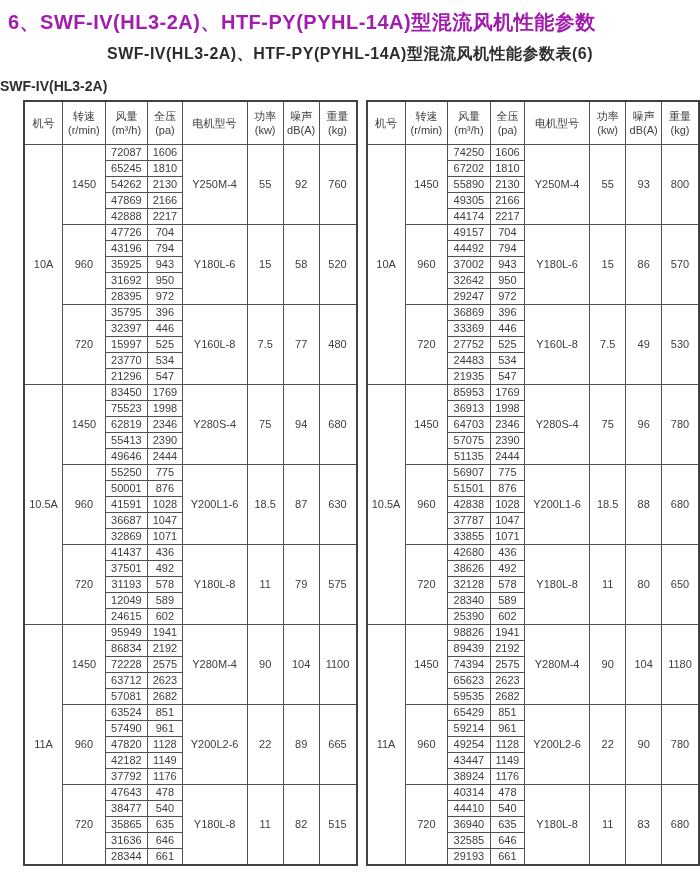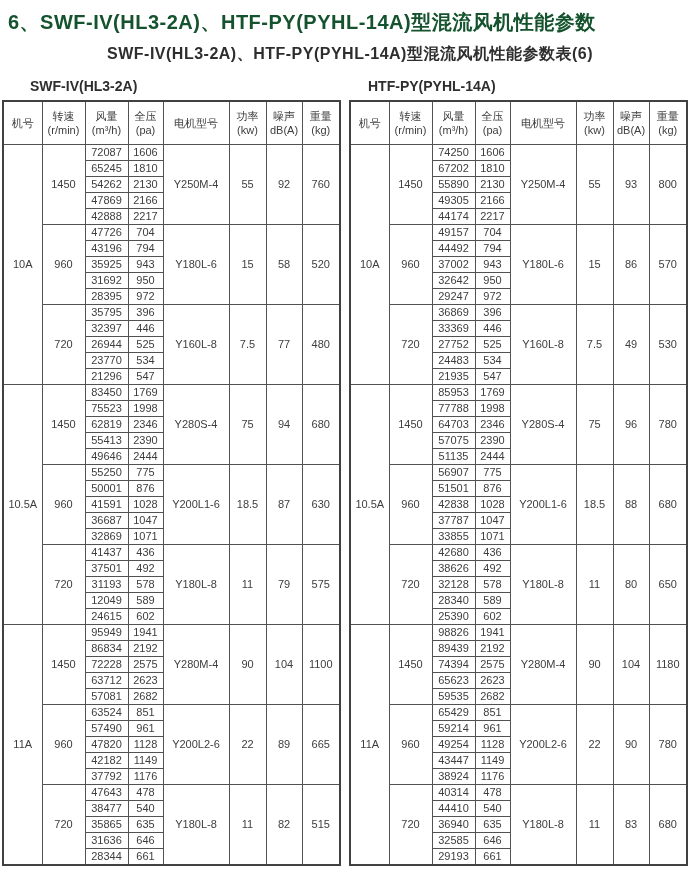--- a/index.html
+++ b/index.html
@@ -3,33 +3,33 @@
 <meta charset="utf-8">
 <style>
   html,body { margin:0; padding:0; }
   body {
     width:700px; min-height:887px; background:#ffffff;
     color:#3d3d3d;
     font-family:"Liberation Sans","DejaVu Sans",sans-serif;
     -webkit-font-smoothing:antialiased;
   }
   .title {
-    font-size:20px; font-weight:bold; color:#14532d;
+    font-size:20px; font-weight:bold; color:#a21caf;
     margin:9px 0 0 8px; letter-spacing:0.5px; white-space:nowrap;
   }
   .subtitle {
     font-size:16px; font-weight:bold; color:#2e2e2e;
     text-align:center; margin:8px 0 0 0; letter-spacing:0.5px;
   }
   .labels-row { display:flex; margin:12px 0 5px 0; }
   .label-col { width:350px; box-sizing:border-box; }
-  .label-col.left  { padding-left:30px; }
+  .label-col.left  { }
   .label-col.right { padding-left:18px; }
   .table-label { font-size:14px; font-weight:bold; color:#2e2e2e; white-space:nowrap; }
-  .tables-row { display:flex; padding-left:2px; gap:8px; align-items:flex-start; }
+  .tables-row { display:flex; padding-left:23px; gap:8px; align-items:flex-start; }
   table.fan-table {
     border-collapse:collapse; table-layout:fixed;
     border:2px solid #414141;
   }
   table.fan-table th, table.fan-table td {
     border:1px solid #525252;
     text-align:center; vertical-align:middle;
     font-size:11px; padding:0 1px; overflow:hidden;
     color:#3d3d3d; font-weight:normal;
   }
@@ -40,23 +40,20 @@
 <body>
 
 <div class="page">
   <div class="title">6、SWF-IV(HL3-2A)、HTF-PY(PYHL-14A)型混流风机性能参数</div>
   <div class="subtitle">SWF-IV(HL3-2A)、HTF-PY(PYHL-14A)型混流风机性能参数表(6)</div>
 
   <div class="labels-row">
     <div class="label-col left">
       <span class="table-label">SWF-IV(HL3-2A)</span>
     </div>
-    <div class="label-col right">
-      <span class="table-label">HTF-PY(PYHL-14A)</span>
-    </div>
   </div>
 
   <div class="tables-row">
     <table class="fan-table">
         <colgroup>
           <col style="width:39px">
           <col style="width:43px">
           <col style="width:43px">
           <col style="width:35px">
           <col style="width:66px">
@@ -135,21 +132,21 @@
             <td rowspan="5">Y160L-8</td>
             <td rowspan="5">7.5</td>
             <td rowspan="5">77</td>
             <td rowspan="5">480</td>
           </tr>
           <tr>
             <td>32397</td>
             <td>446</td>
           </tr>
           <tr>
-            <td>26944</td>
+            <td>15997</td>
             <td>525</td>
           </tr>
           <tr>
             <td>23770</td>
             <td>534</td>
           </tr>
           <tr>
             <td>21296</td>
             <td>547</td>
           </tr>
@@ -411,21 +408,21 @@
             <td rowspan="15">10.5A</td>
             <td rowspan="5">1450</td>
             <td>85953</td>
             <td>1769</td>
             <td rowspan="5">Y280S-4</td>
             <td rowspan="5">75</td>
             <td rowspan="5">96</td>
             <td rowspan="5">780</td>
           </tr>
           <tr>
-            <td>77788</td>
+            <td>36913</td>
             <td>1998</td>
           </tr>
           <tr>
             <td>64703</td>
             <td>2346</td>
           </tr>
           <tr>
             <td>57075</td>
             <td>2390</td>
           </tr>

